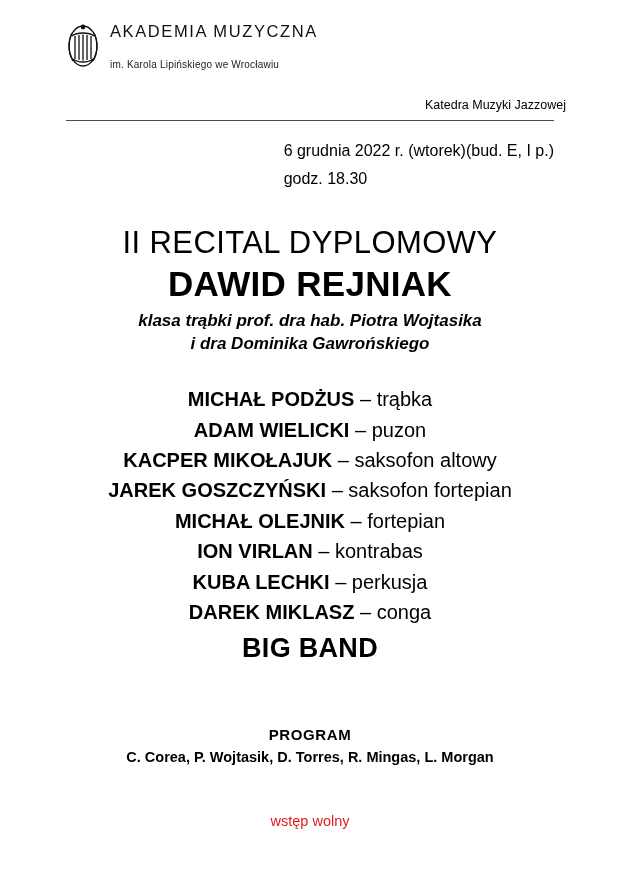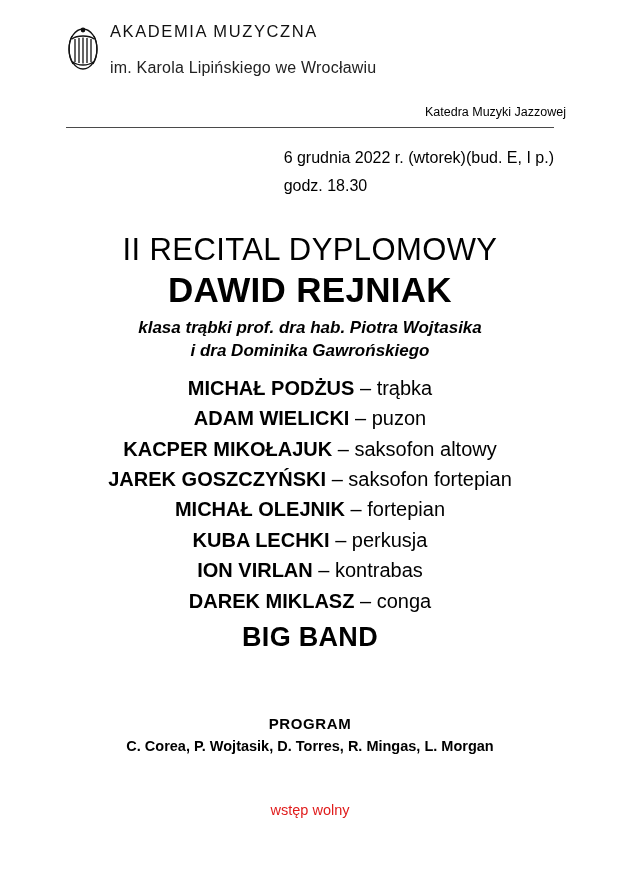--- a/index.html
+++ b/index.html
@@ -44,21 +44,21 @@
     flex-direction: column;
     justify-content: center;
   }
   .logo-title {
     font-size: 16.5px;
     letter-spacing: 1.6px;
     color: #111;
     line-height: 1.1;
   }
   .logo-sub {
-    font-size: 16px;
+    font-size: 10px;
     letter-spacing: 0.2px;
     color: #222;
     margin-top: 19px;
     line-height: 1.1;
   }
 
   
   .dept {
     text-align: right;
     font-size: 12.5px;
@@ -105,21 +105,21 @@
     font-size: 17px;
     font-style: italic;
     font-weight: bold;
     margin-top: 8px;
     line-height: 1.35;
   }
   .class-line .l2 { display: block; }
 
   
   .performers {
-    margin-top: 10px;
+    margin-top: 28px;
     text-align: center;
   }
   .performer {
     font-size: 20px;
     line-height: 1.52;
     white-space: nowrap;
   }
   .performer .nm {
     font-weight: bold;
   }
@@ -235,28 +235,28 @@
       <span class="nm">JAREK GOSZCZYŃSKI</span>
       <span class="ins">–</span>
       <span class="ins">saksofon fortepian</span>
     </div>
     <div class="performer">
       <span class="nm">MICHAŁ OLEJNIK</span>
       <span class="ins">–</span>
       <span class="ins">fortepian</span>
     </div>
     <div class="performer">
+      <span class="nm">ION VIRLAN</span>
+      <span class="ins">–</span>
+      <span class="ins">kontrabas</span>
+    </div>
+    <div class="performer">
       <span class="nm">KUBA LECHKI</span>
       <span class="ins">–</span>
       <span class="ins">perkusja</span>
-    </div>
-    <div class="performer">
-      <span class="nm">ION VIRLAN</span>
-      <span class="ins">–</span>
-      <span class="ins">kontrabas</span>
     </div>
     <div class="performer">
       <span class="nm">DAREK MIKLASZ</span>
       <span class="ins">–</span>
       <span class="ins">conga</span>
     </div>
   </div>
 
   <div class="bigband">
     <div class="bigband-title">BIG BAND</div>

